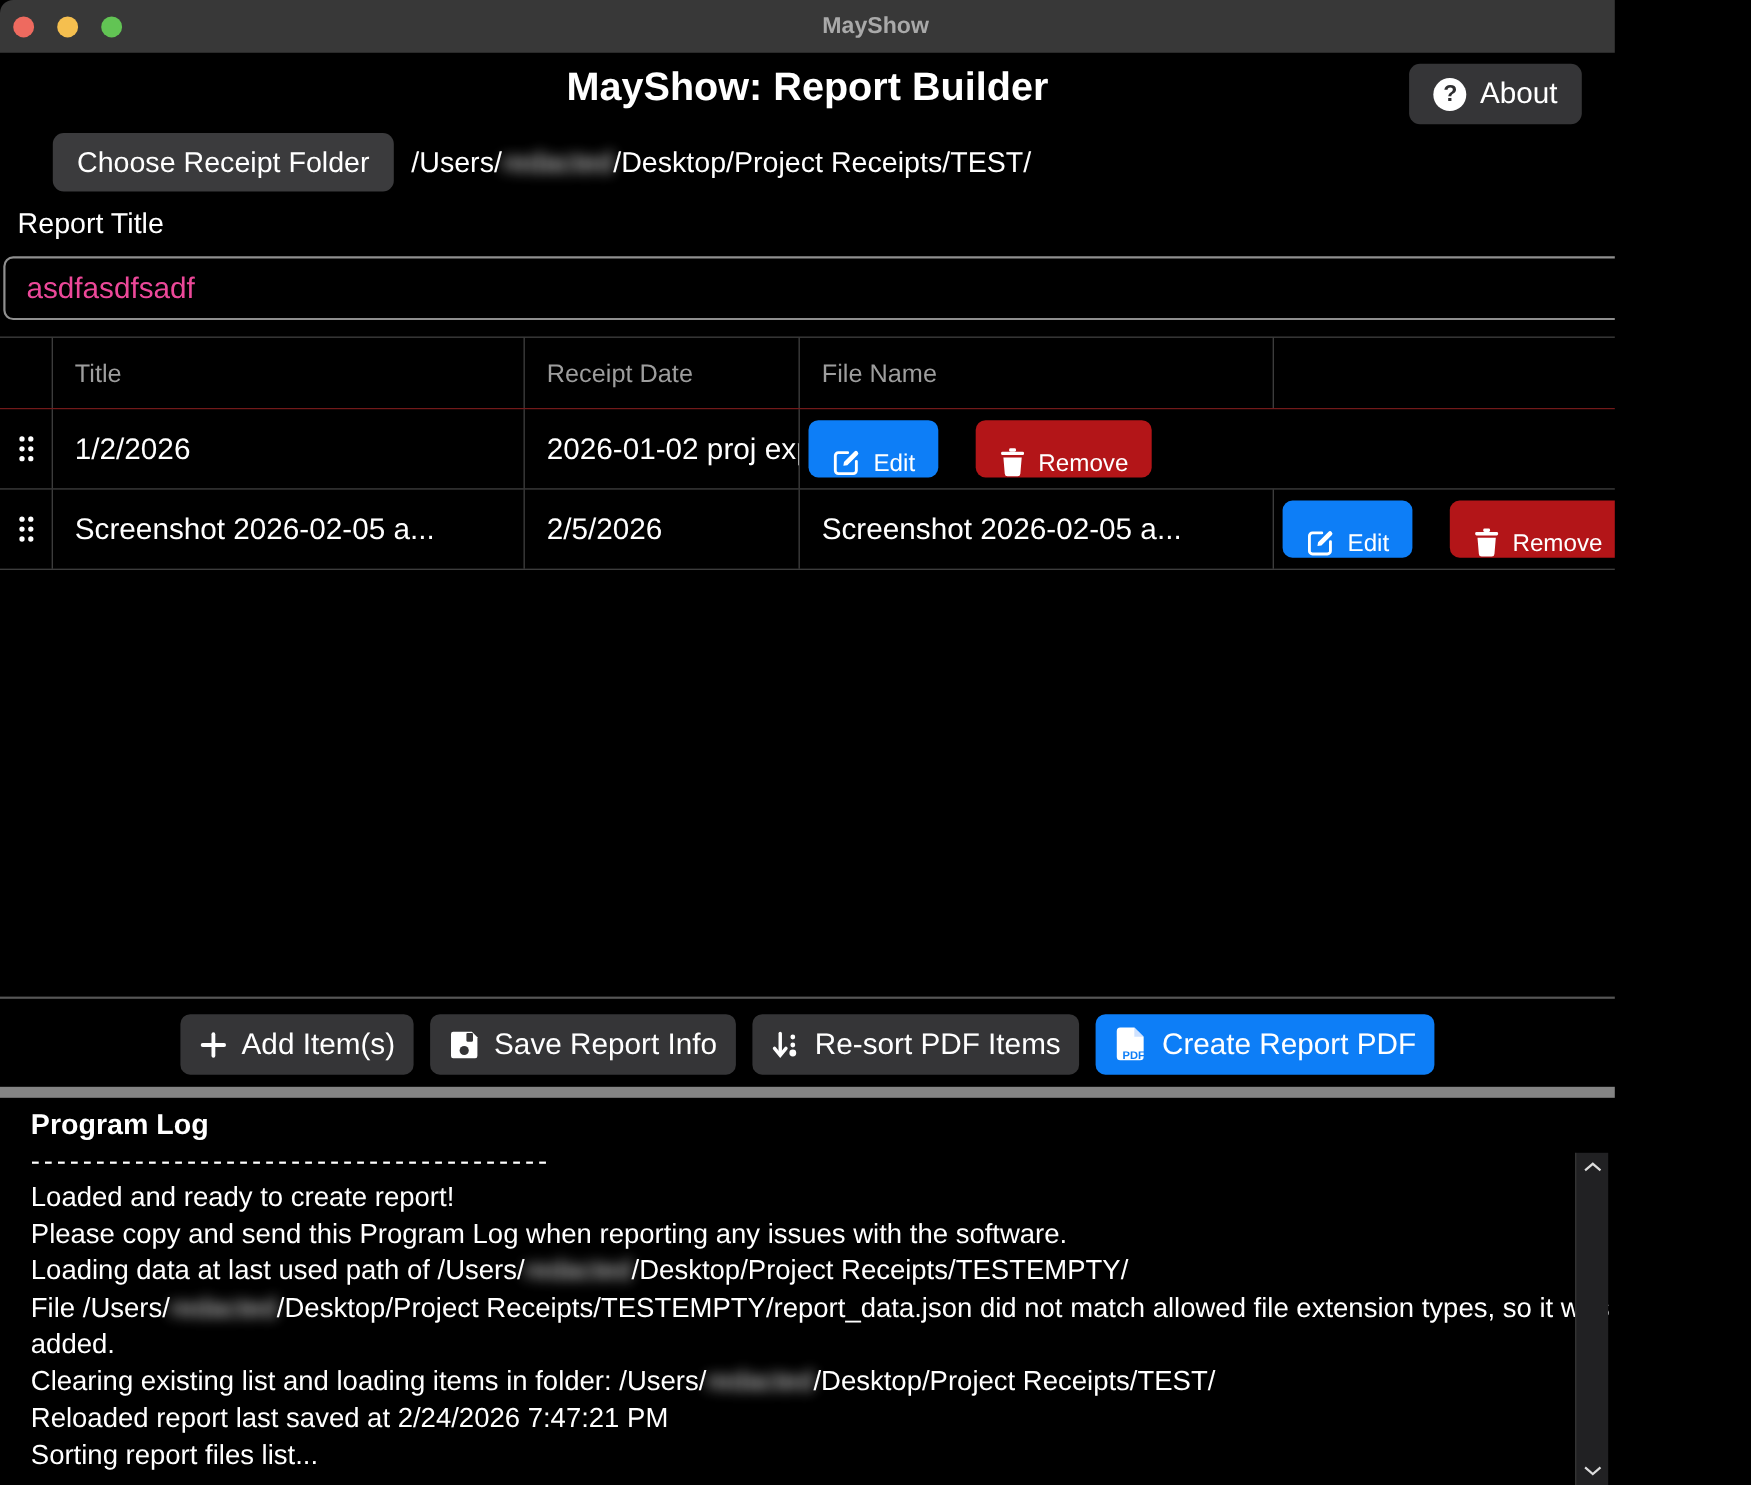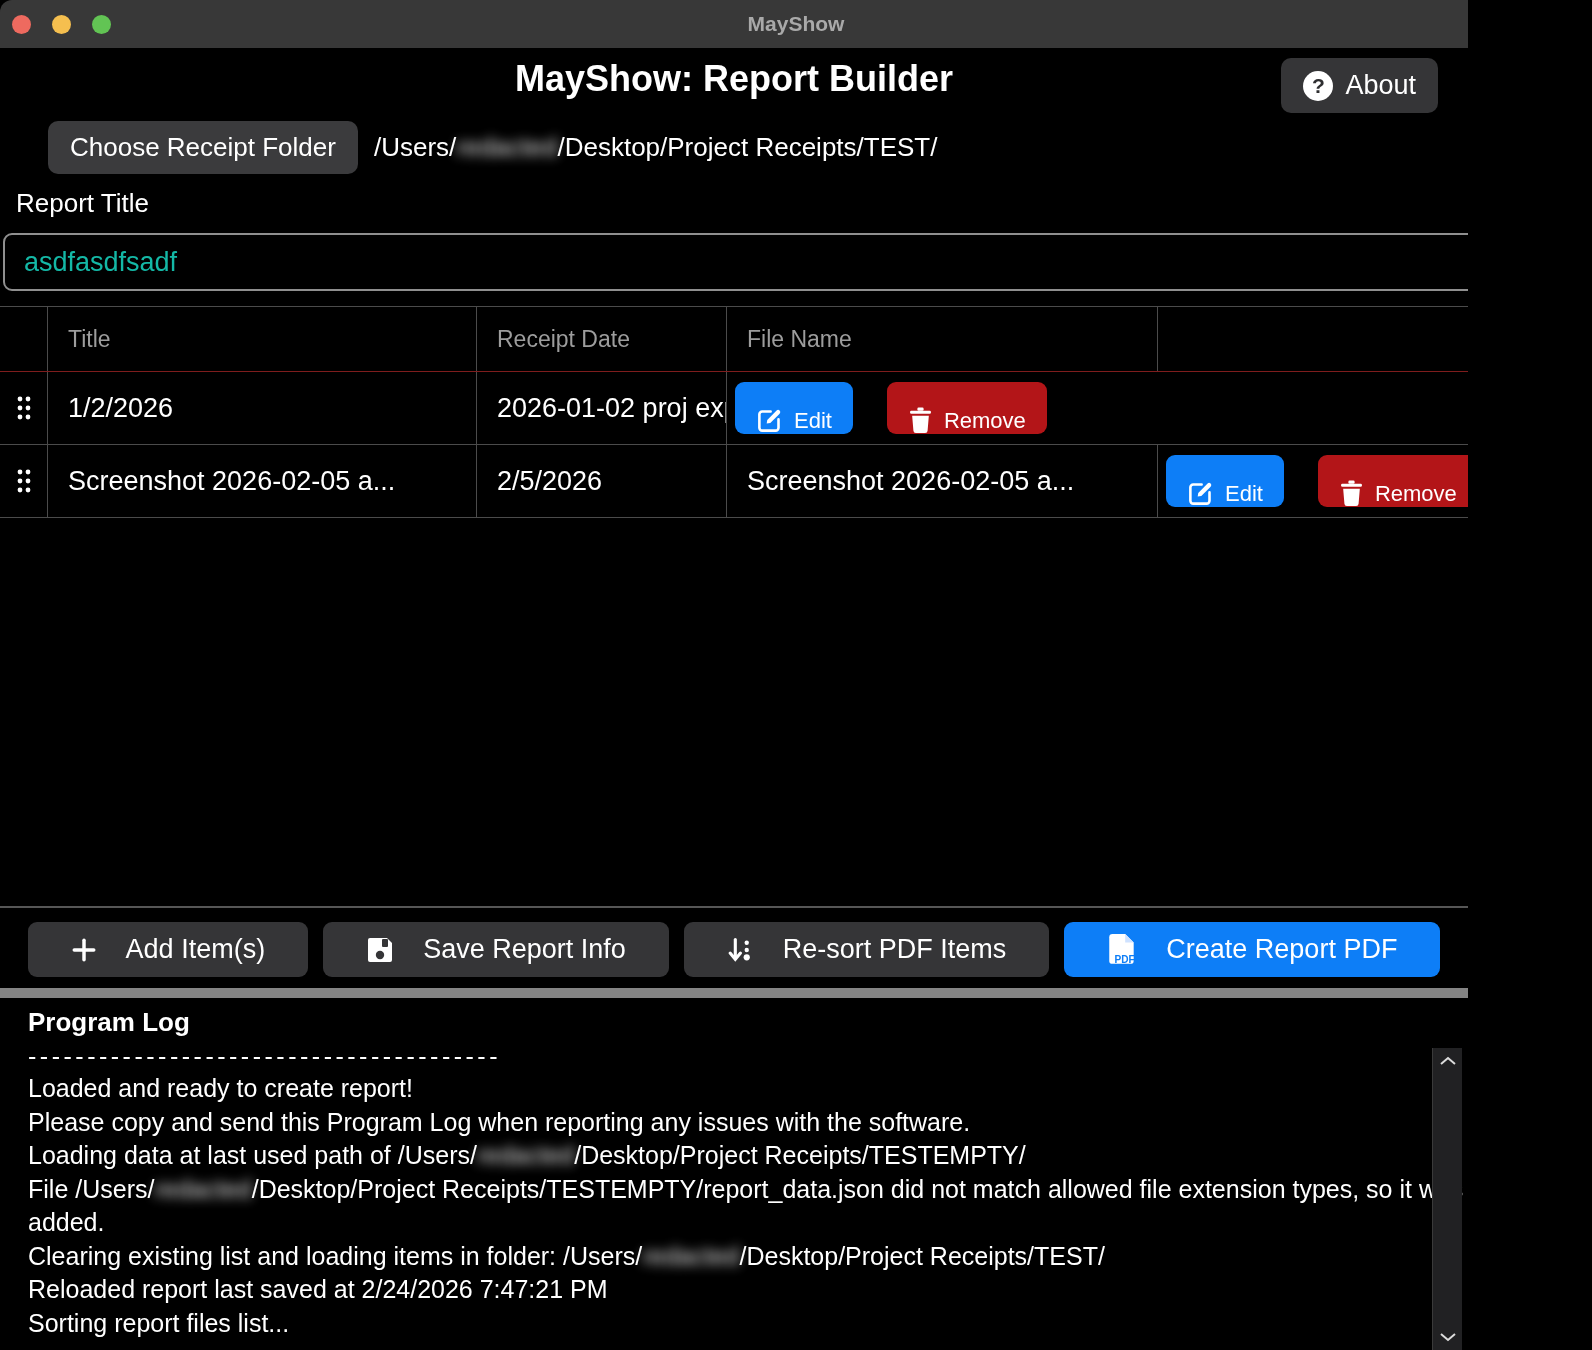--- a/index.html
+++ b/index.html
@@ -28,21 +28,21 @@
   
   .folder-row { position:absolute; top:121px; left:6px; display:flex; align-items:center;margin-left:42px; }
   .folder-btn { height:53px; background:#3b3b3d; border:none; border-radius:10px; color:#fff;
                 font-size:26px; padding:0 22px; cursor:pointer; }
   .folder-path { margin-left:16px; color:#fff; font-size:26px; white-space:nowrap; }
   .redact { filter:blur(6px); opacity:.9; }
 
   
   .report-label { position:absolute; top:188px; left:16px; color:#fff; font-size:26px; }
   .title-input { position:absolute; top:233px; left:3px; width:1586px; height:58px; background:#000;
-                 border:2px solid #8f8f8f; border-radius:9px; color:#14b8a6; font-size:27px; padding:16px 19px; outline:none; }
+                 border:2px solid #8f8f8f; border-radius:9px; color:#ec4899; font-size:27px; padding:16px 19px; outline:none; }
 
   
   .items-table { position:absolute; top:306px; left:0; width:1592px; height:602px;
                  border-top:1px solid #4b4b4b; border-bottom:2px solid #565656; }
   .tgrid { display:grid; grid-template-columns:48px 429px 250px 431px 1fr; }
   .thead { height:65px; border-bottom:1px solid #7f1d1d; }
   .th { color:#9d9d9d; font-size:23px; display:flex; align-items:center; padding-left:20px;
         border-right:1px solid #4b4b4b; }
   .th.actions, .cell.actions { border-right:none; }
   .trow { height:73px; border-bottom:1px solid #4b4b4b; }
@@ -56,21 +56,21 @@
   .btn-remove { background:#b31518; }
 
   .v-scrollbar { position:absolute; width:30px; background:#212123; display:flex; flex-direction:column;
                  justify-content:space-between; align-items:center; padding:8px 0; border-left:1px solid #3a3a3a; }
   .table-scrollbar { top:66px; right:2px; bottom:2px; }
 
   
   .actions-row { position:absolute; top:922px; left:0; width:100%; display:flex;
                  justify-content:center; gap:15px; }
   .action-btn { height:55px; background:#353537; border:none; border-radius:9px; color:#fff;
-                font-size:27px; display:flex; align-items:center; gap:29px; padding:0 43px; cursor:pointer; }
+                font-size:27px; display:flex; align-items:center; gap:13px; padding:0 17px; cursor:pointer; }
   .action-btn.primary { background:#0d7ef7; }
 
   .gray-divider { position:absolute; top:988px; left:0; width:1592px; height:10px; background:#848484; }
 
   
   .log { position:absolute; top:1000px; left:0; right:0; bottom:0;margin-left:25px; }
   .log-heading { color:#fff; font-size:26px; font-weight:700; margin:7px 0 0 3px; }
   .log-body { margin-left:3px; margin-top:2px; width:1548px; }
   .log-divider { color:#fff; font-size:25px; letter-spacing:3.5px; line-height:32px; }
   .log-line { color:#fff; font-size:25px; line-height:33.5px; }

